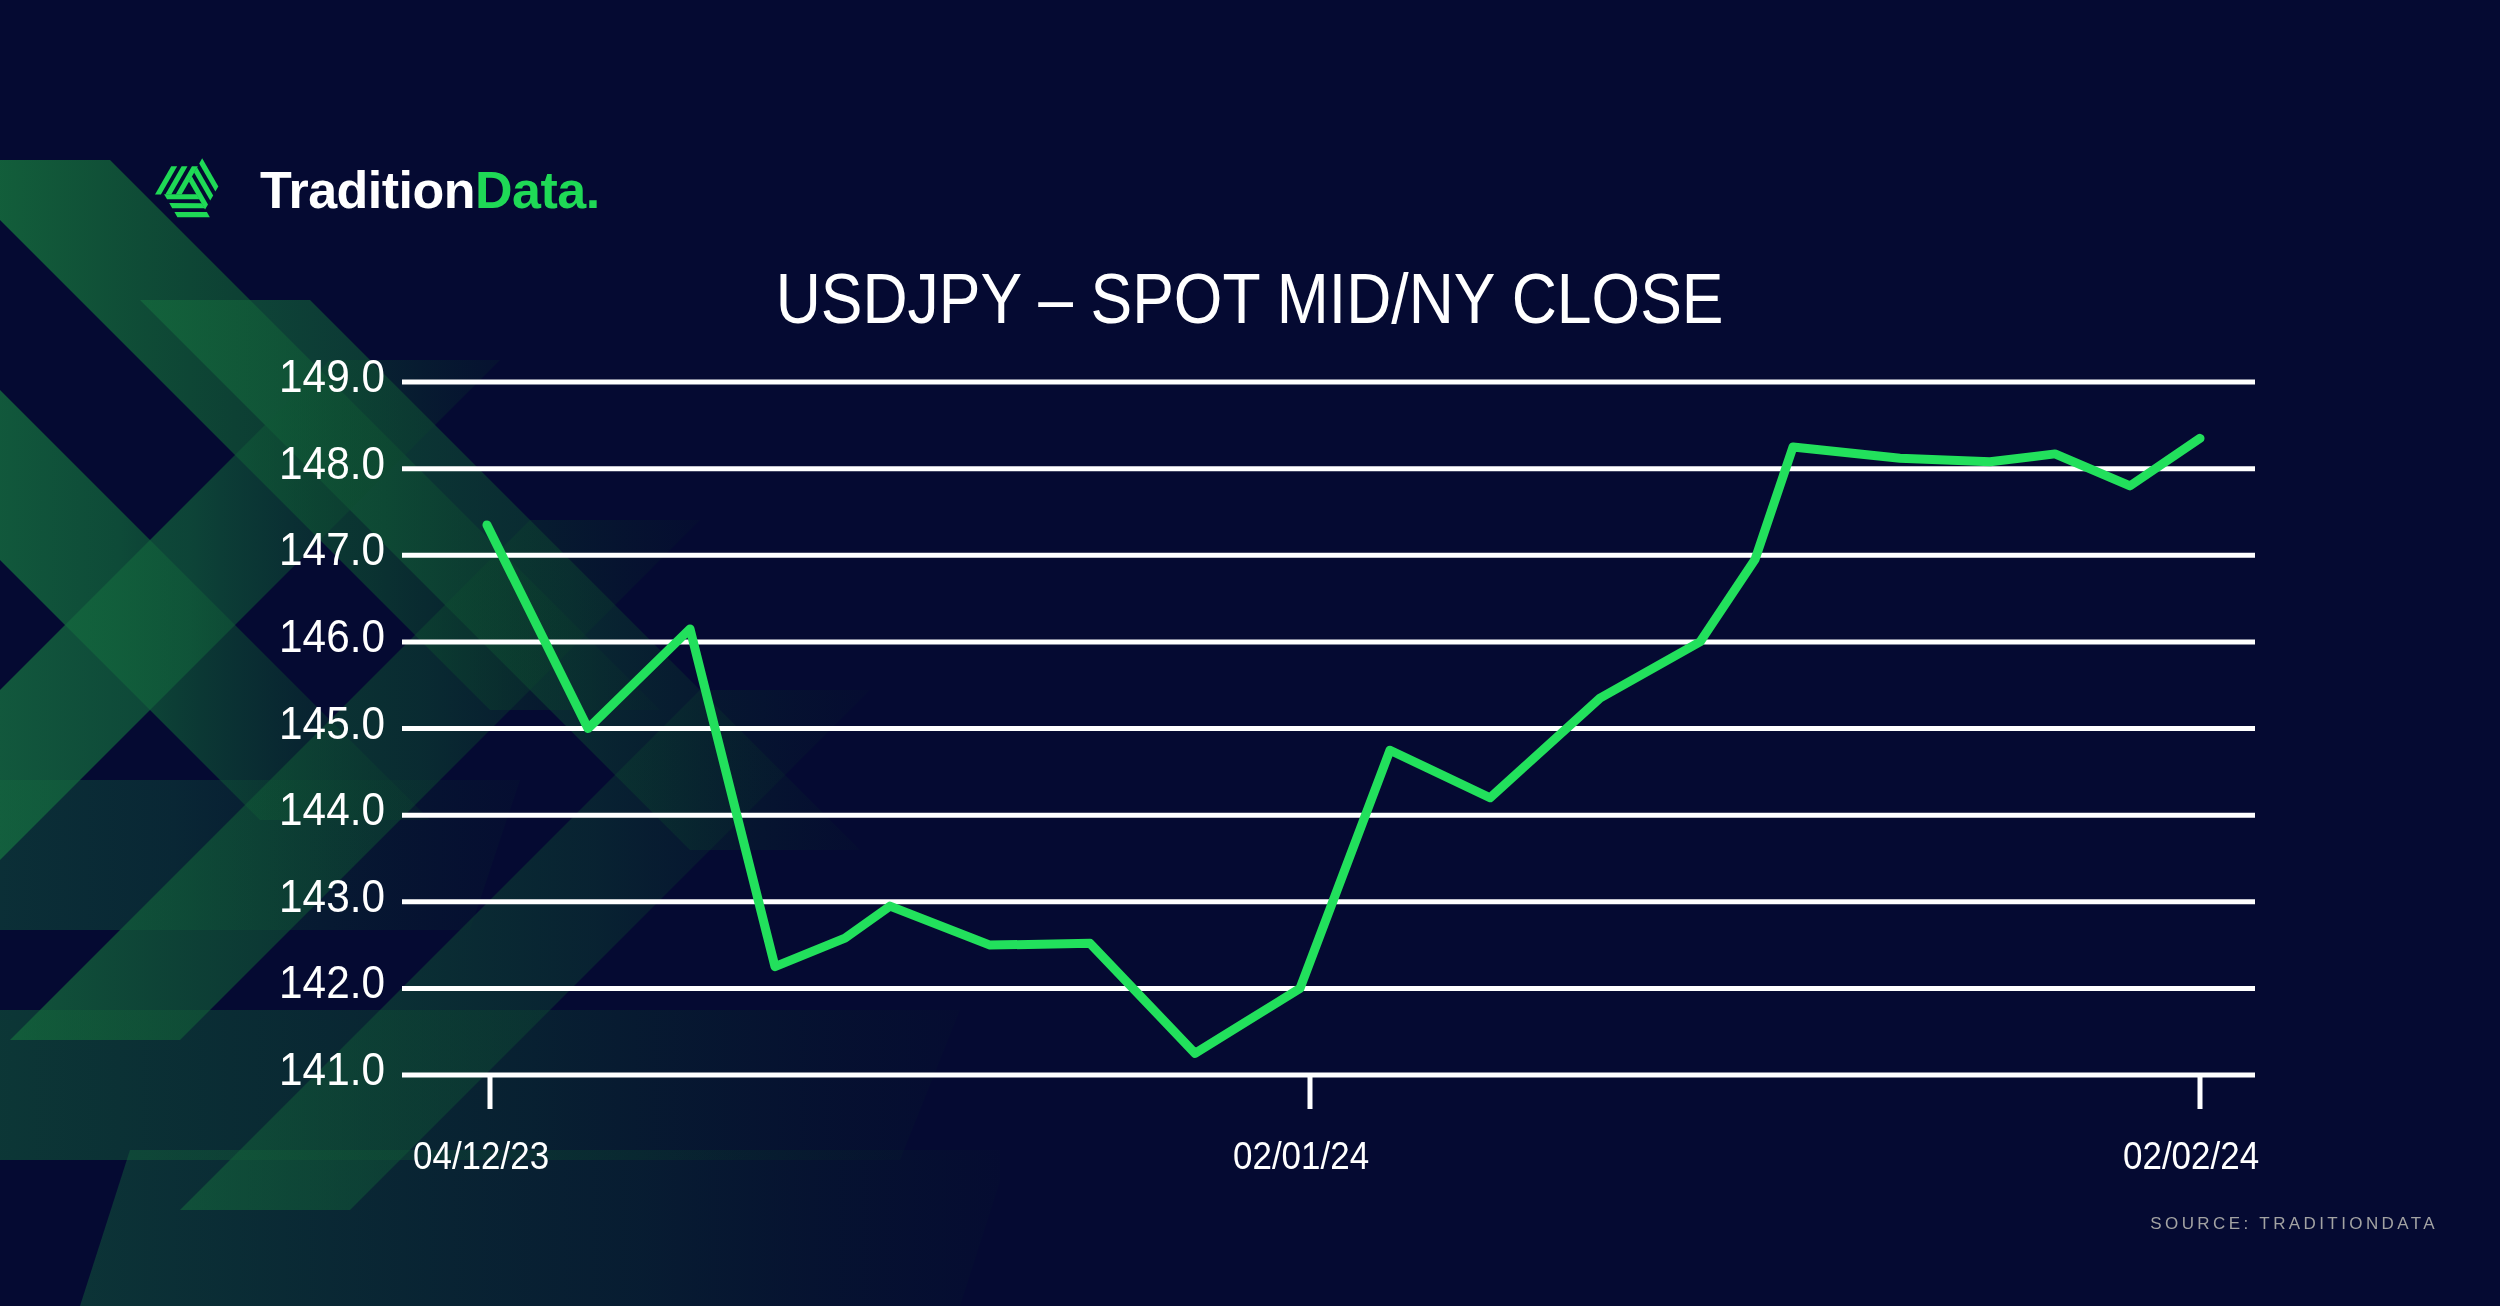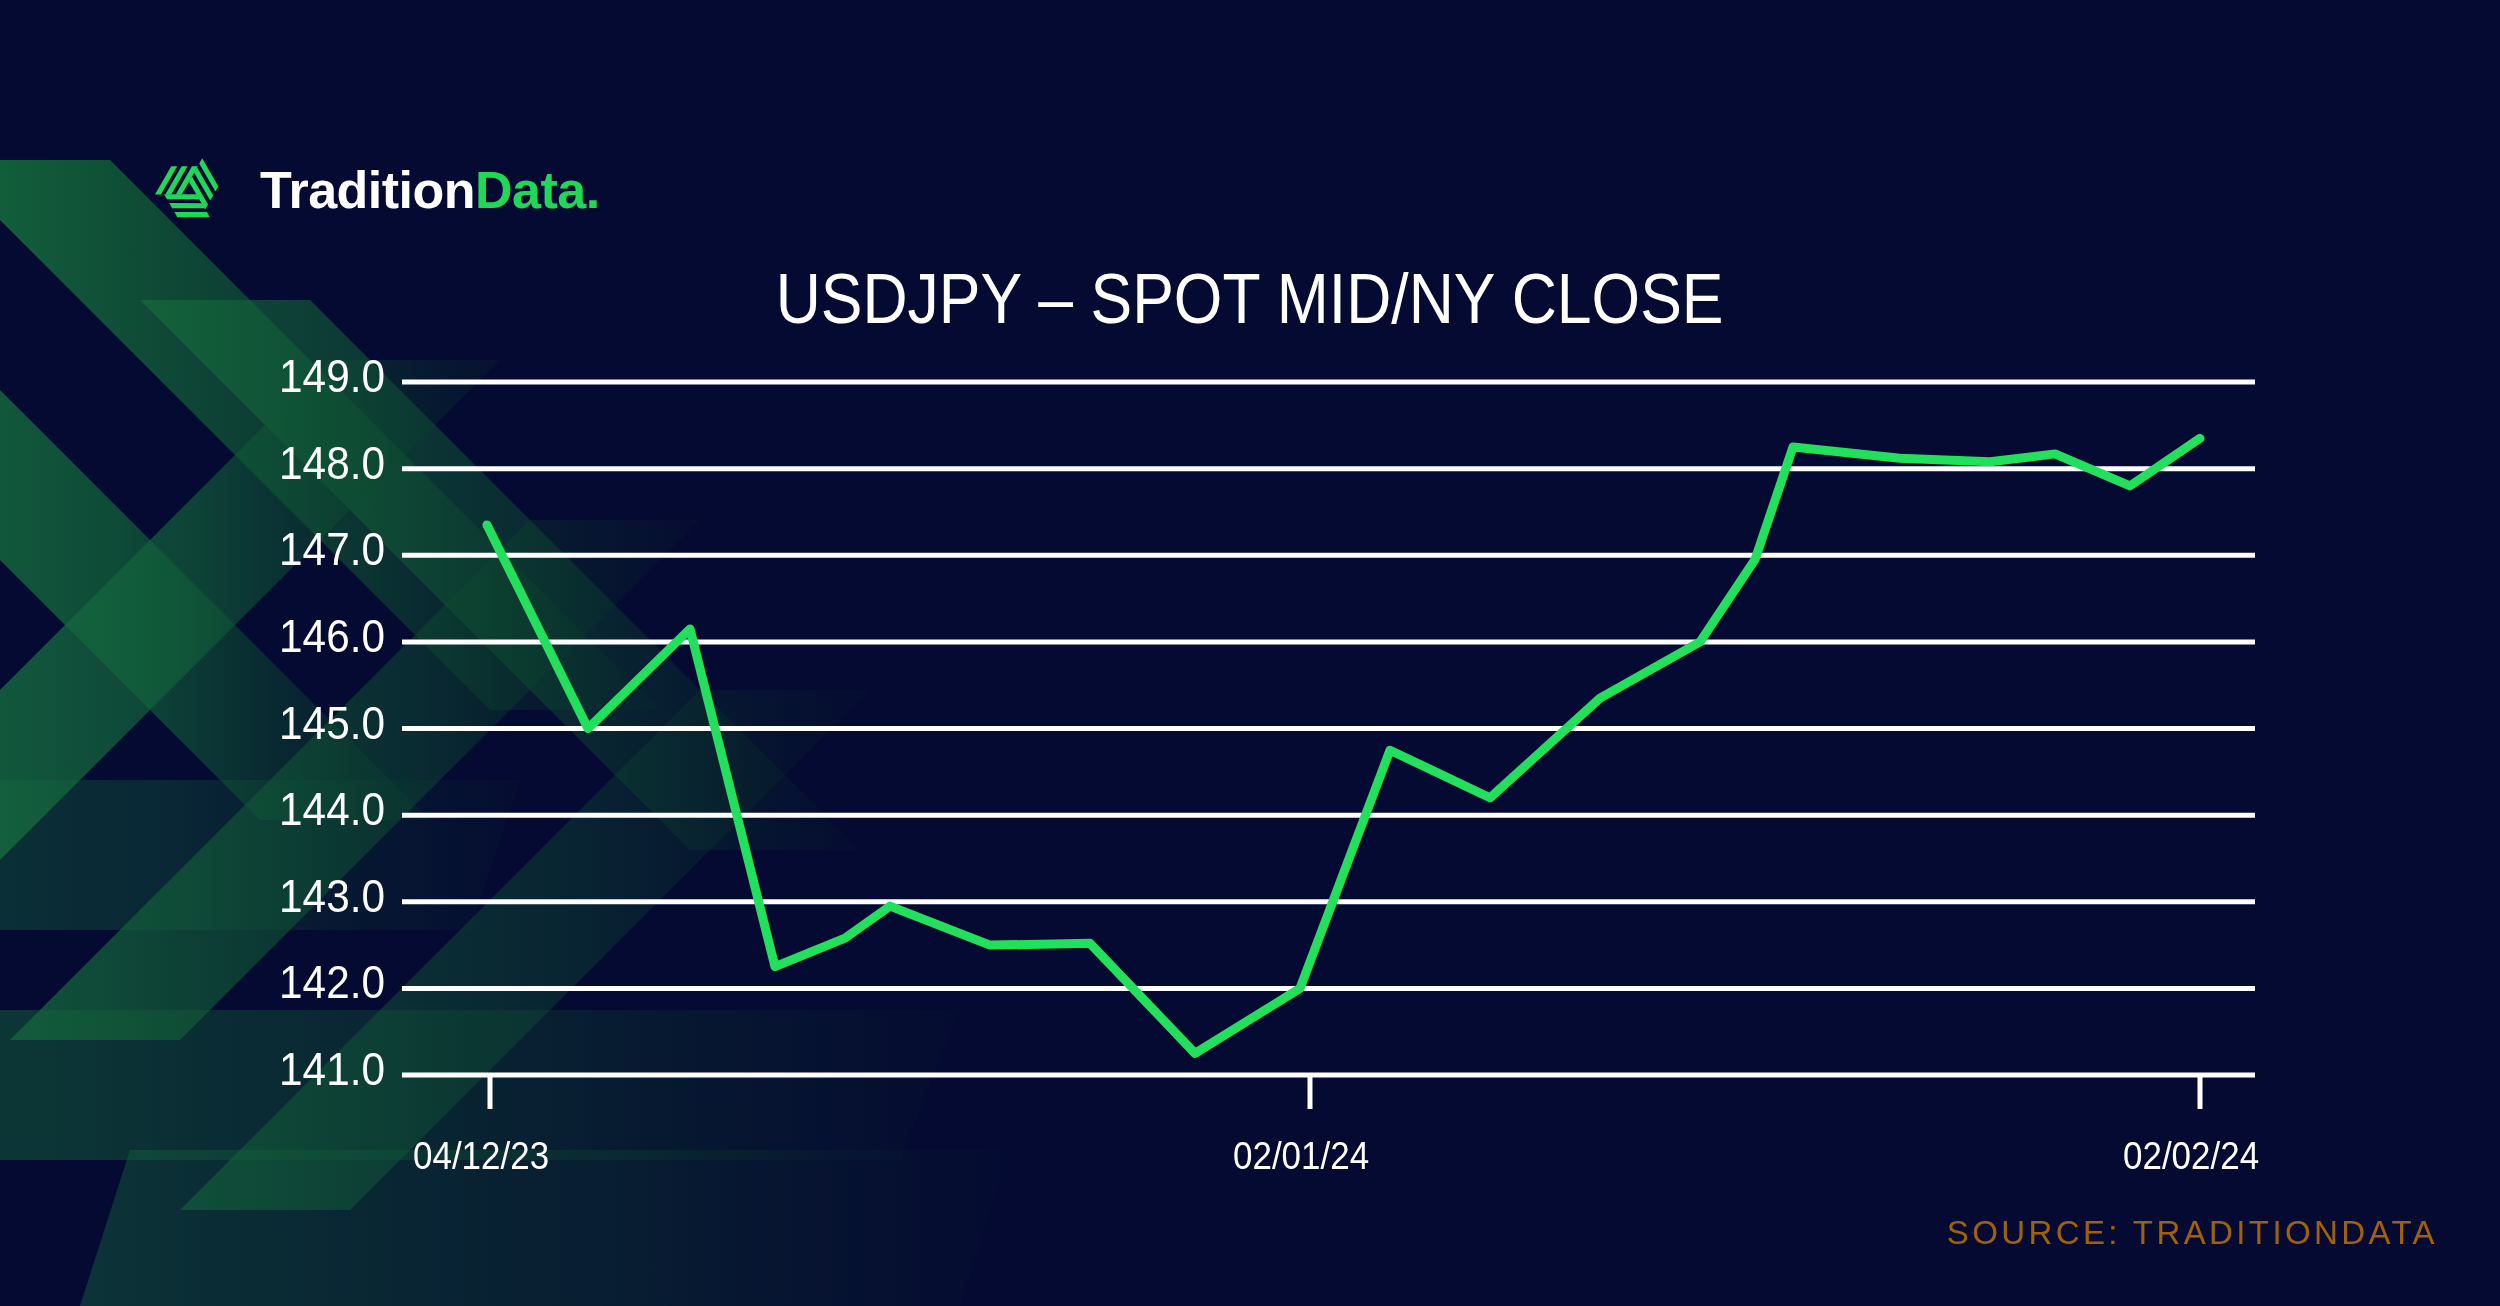--- a/index.html
+++ b/index.html
@@ -39,22 +39,22 @@
     position:absolute;right:2115px;color:#ffffff;font-size:46px;
     text-align:right;width:260px;line-height:1;
     transform:scaleX(0.92);transform-origin:right center;
   }
   .xtick{
     position:absolute;color:#ffffff;font-size:38px;line-height:1;
     transform:scaleX(0.92);transform-origin:left top;white-space:nowrap;
   }
 
   .source{
-    position:absolute;right:62px;top:1214px;color:#a16207;
-    font-size:33px;letter-spacing:3.4px;z-index:6;white-space:nowrap;
+    position:absolute;right:62px;top:1214px;color:#a3a3a3;
+    font-size:17px;letter-spacing:3.4px;z-index:6;white-space:nowrap;
   }
 </style>
 </head>
 <body>
 
 <div id="root">
 
   <svg class="watermark" viewBox="0 0 1000 1306" preserveAspectRatio="none" aria-hidden="true">
     <defs>
       <linearGradient id="fadeA" x1="0" y1="0" x2="1" y2="0">

